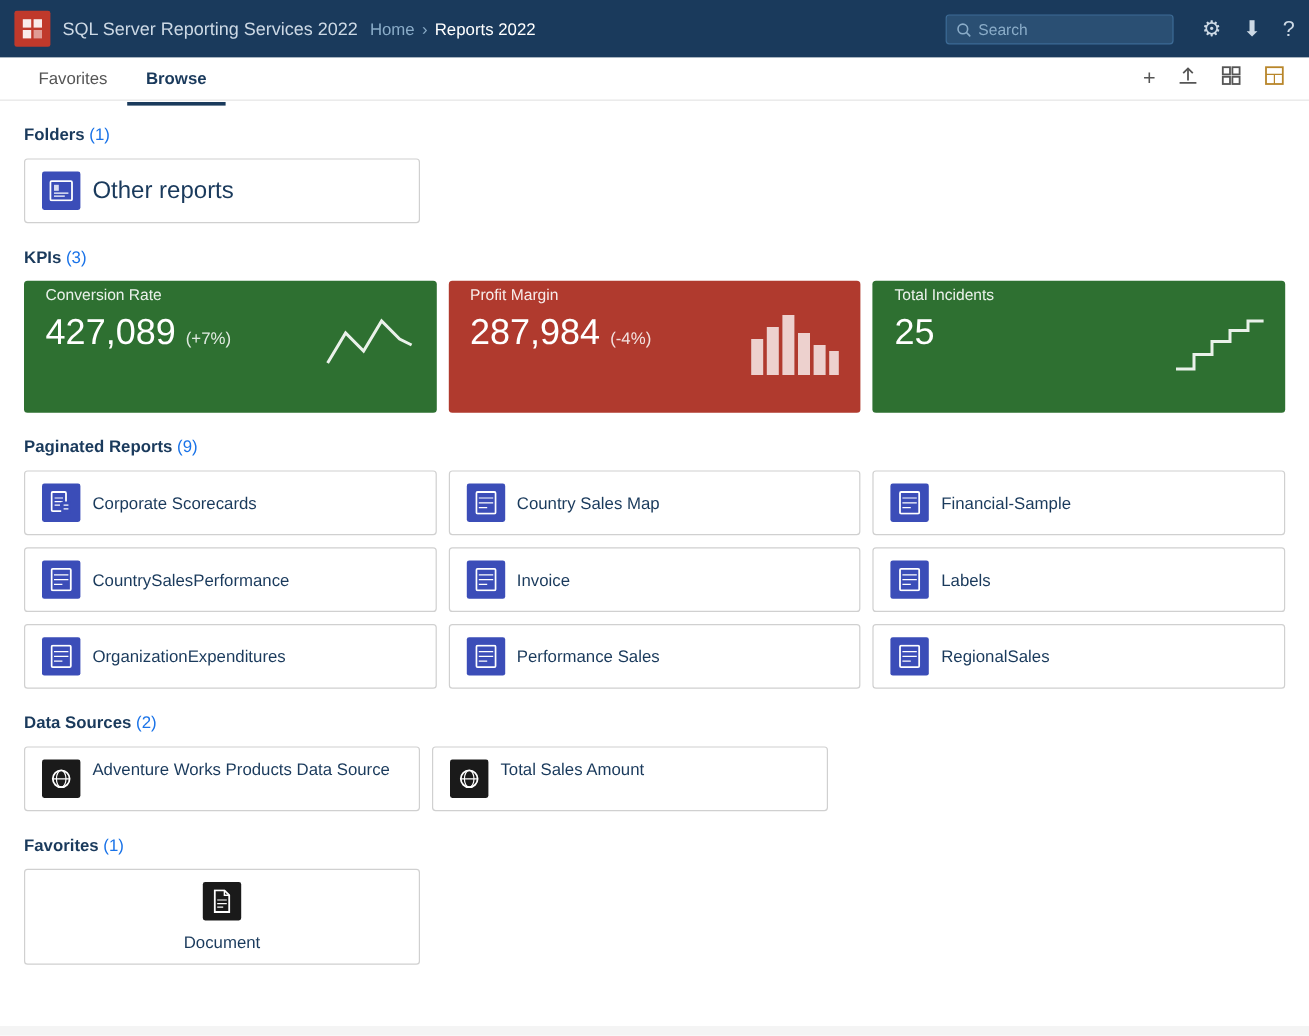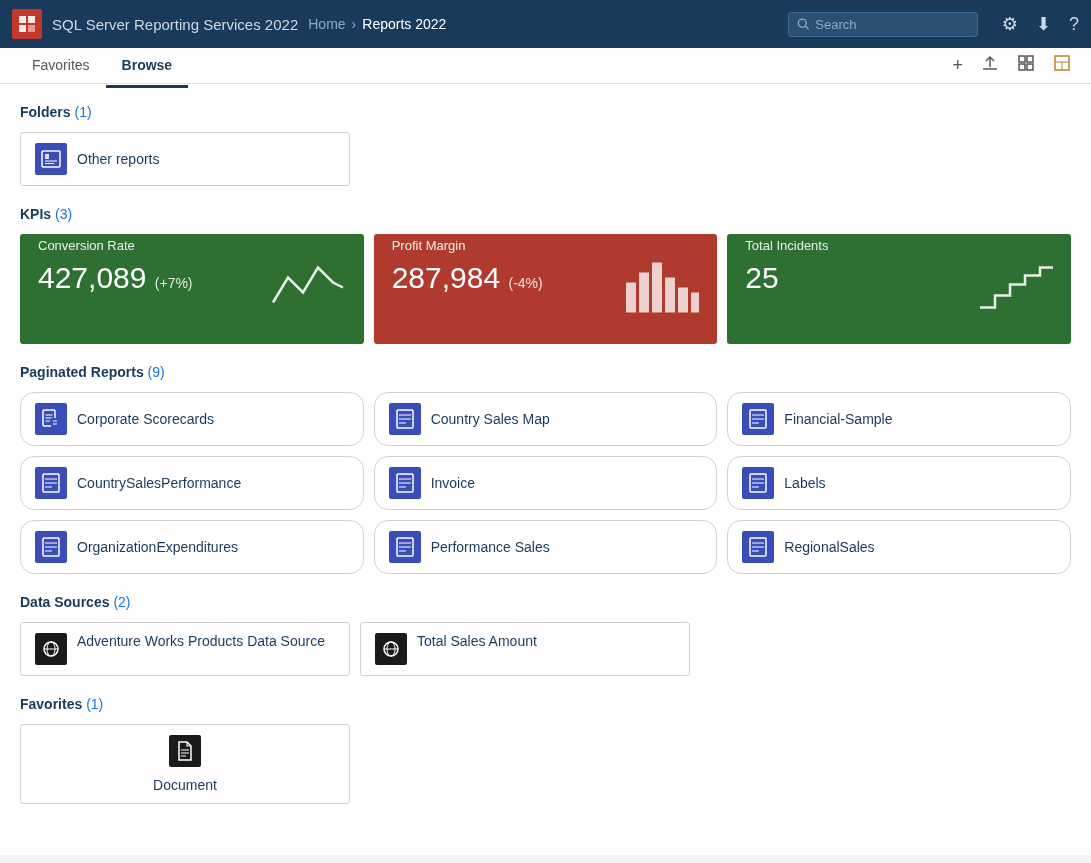--- a/index.html
+++ b/index.html
@@ -34,21 +34,21 @@
       font-size: 14px;
     }
     .breadcrumb-sep { color: #8aacc8; }
     .breadcrumb-link { color: #8aacc8; cursor: pointer; }
     .breadcrumb-current { color: white; font-weight: 500; }
     .header-search {
       margin-left: auto;
       background: #2a4f73;
       border: 1px solid #3d6b96;
       border-radius: 3px;
-      display: flex; align-items: flex-start;
+      display: flex; align-items: flex-end;
       padding: 4px 8px;
       gap: 6px;
       width: 190px;
     }
     .header-search input {
       background: transparent;
       border: none;
       color: #cdd9e5;
       font-size: 13px;
       outline: none;
@@ -118,21 +118,21 @@
     }
     .folder-icon {
       background: #3b4db8;
       color: white;
       width: 32px; height: 32px;
       border-radius: 2px;
       display: flex; align-items: center; justify-content: center;
       font-size: 16px;
       flex-shrink: 0;
     }
-    .folder-card-label { color: #1a3a5c; font-size: 14px; }
+    .folder-card-label { color: #1a3a5c; font-size: 20px; }
 
     
     .kpi-grid {
       display: flex; gap: 10px; margin-bottom: 6px;
     }
     .kpi-card {
       flex: 1;
       border-radius: 3px;
       padding: 4px 18px;
       color: white;
@@ -156,21 +156,21 @@
 
     
     .reports-grid {
       display: grid;
       grid-template-columns: repeat(3, 1fr);
       gap: 10px;
       margin-bottom: 6px;
     }
     .report-card {
       border: 1px solid #d0d0d0;
-      border-radius: 14px;
+      border-radius: 3px;
       padding: 10px 14px;
       display: flex; align-items: center; gap: 10px;
       cursor: pointer;
       background: white;
     }
     .report-icon {
       background: #3b4db8;
       color: white;
       width: 32px; height: 32px;
       border-radius: 2px;

